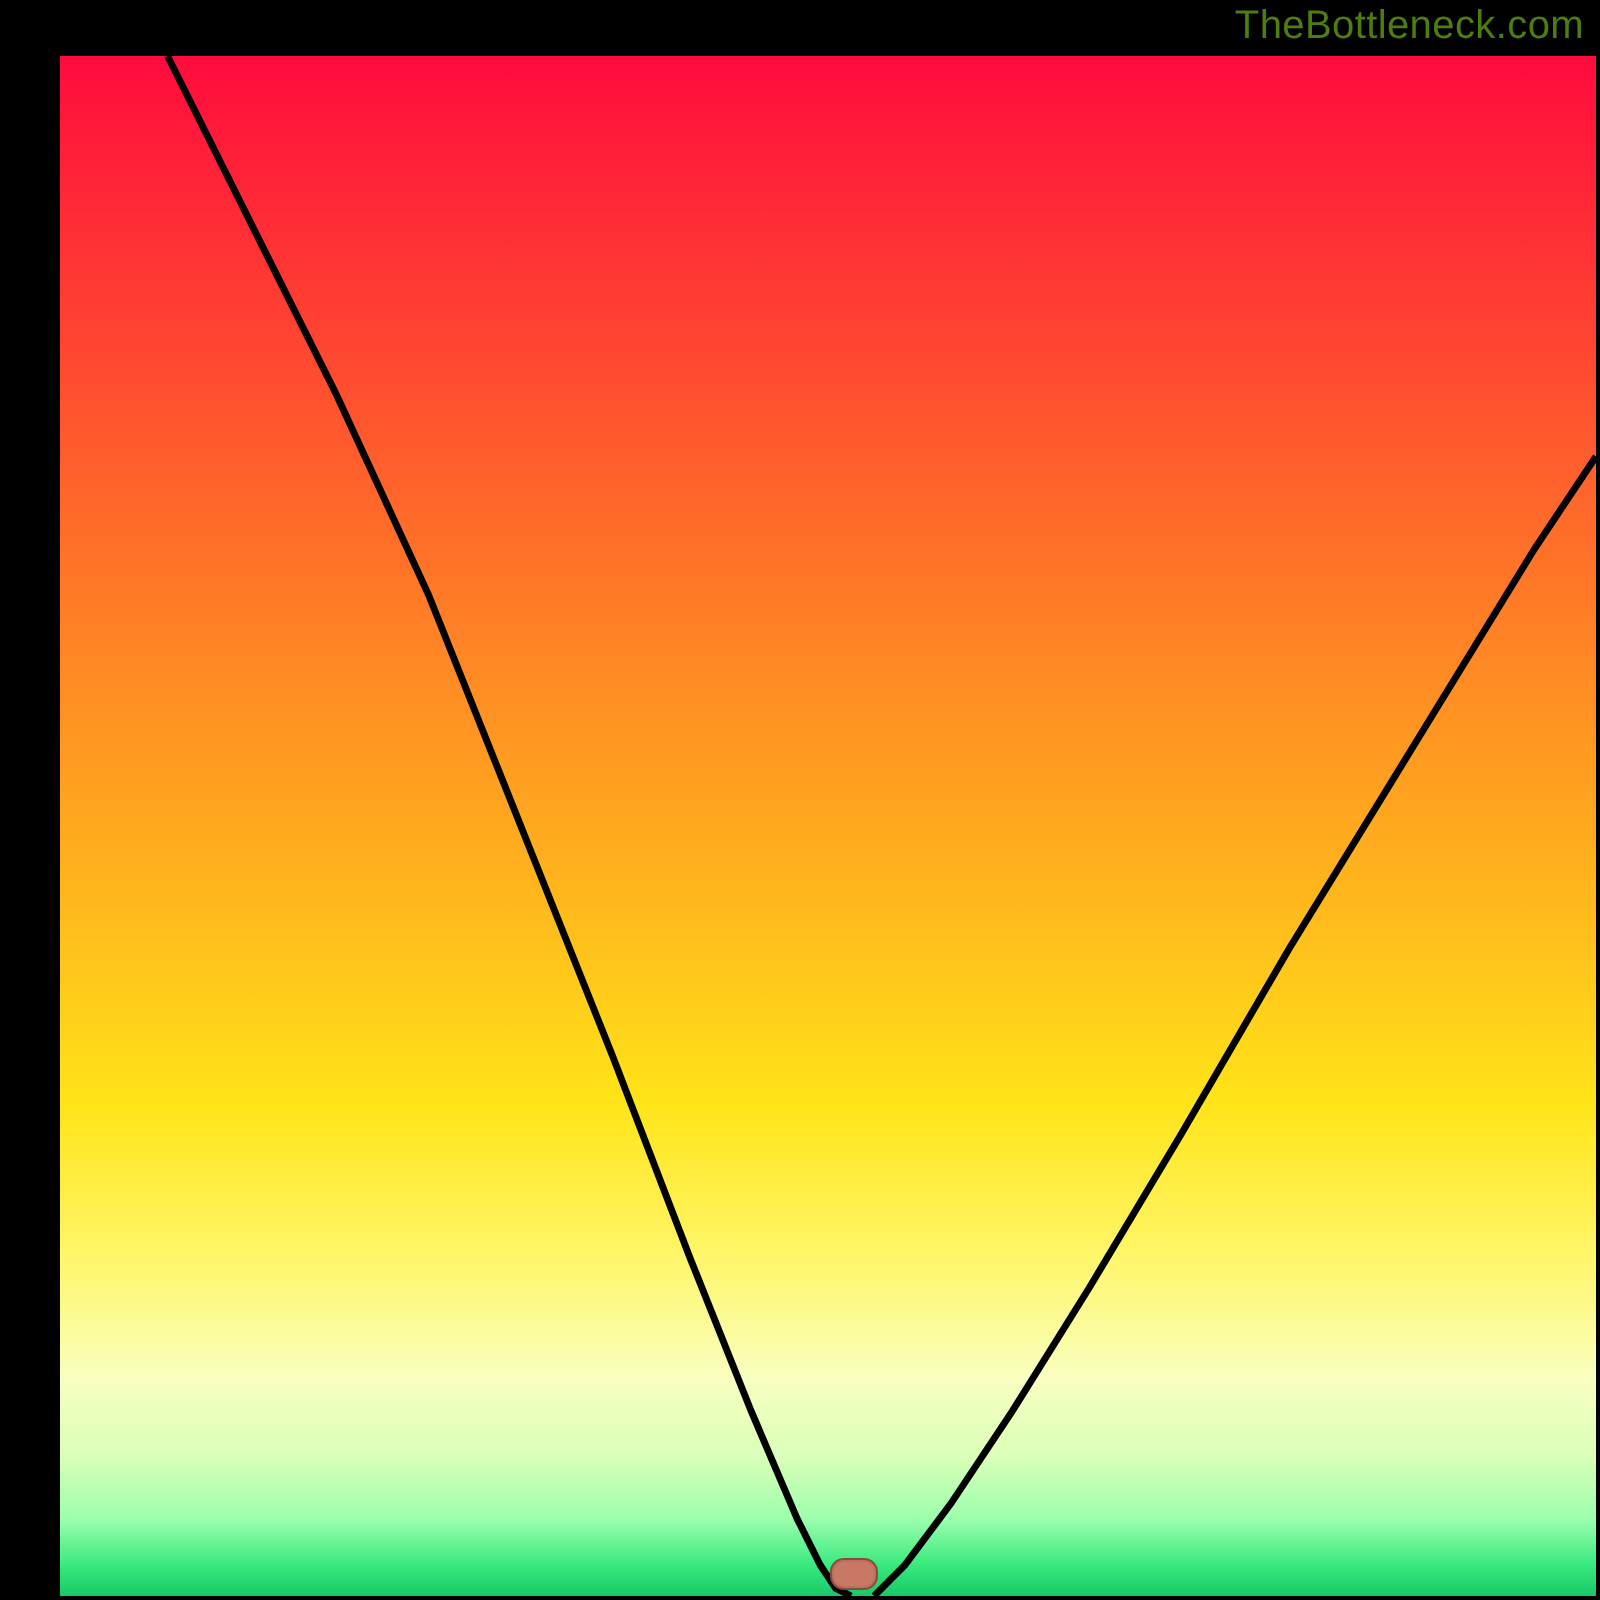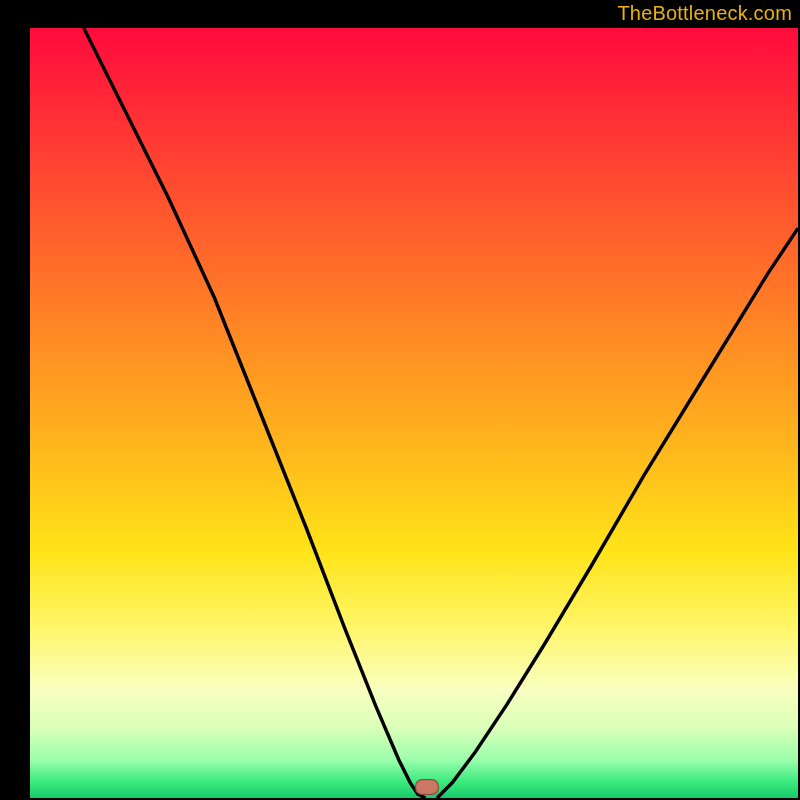--- a/index.html
+++ b/index.html
@@ -14,21 +14,21 @@
   .frame {
     position: relative;
     width: 800px;
     height: 800px;
     background: #000;
   }
   .watermark {
     position: absolute;
     top: 2px;
     right: 8px;
-    color: #eab308;
+    color: #4d7c0f;
     font-size: 20px;
     letter-spacing: 0.2px;
     z-index: 10;
     user-select: none;
   }
   .plot {
     position: absolute;
     box-sizing: border-box;
   }
   .gradient {

